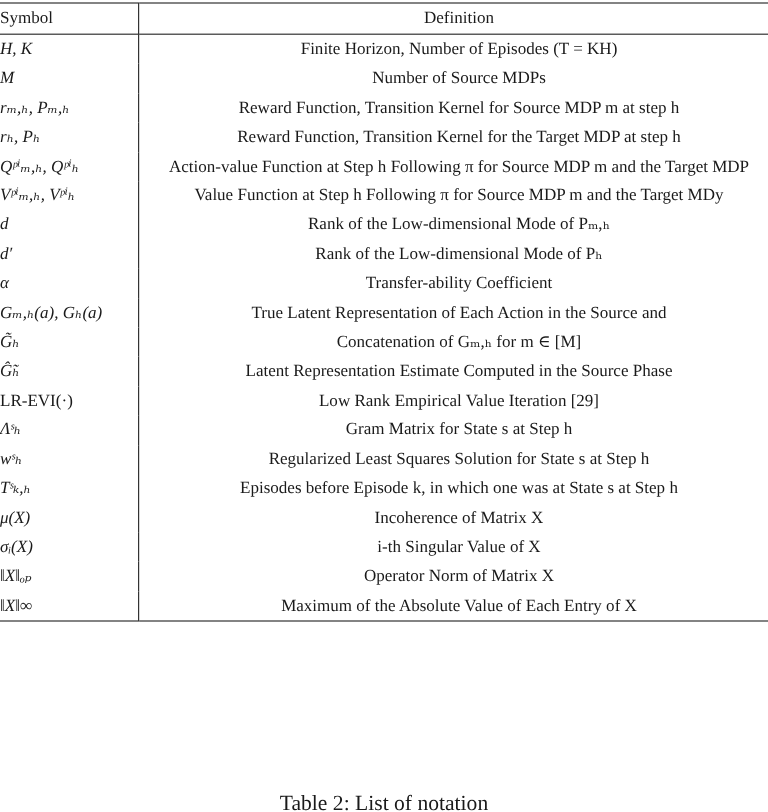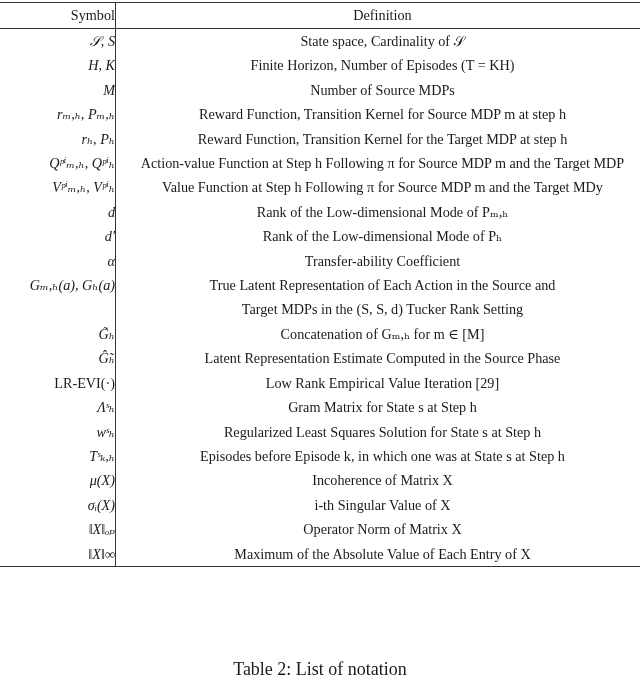--- a/index.html
+++ b/index.html
@@ -15,44 +15,40 @@
     border-collapse: collapse;
     border-top: 1px solid #333;
     border-bottom: 1px solid #333;
     font-size: 14.2px;
   }
   table.notation th, table.notation td {
     padding: 0; height: 24.4px; line-height: 24.4px;
     white-space: nowrap; font-weight: normal;
   }
   table.notation th { height: 25px; border-bottom: 1px solid #333; }
-  .c-sym { width: 115px; text-align: right; border-right: 1px solid #333; }
+  .c-sym { width: 115px; text-align: left; border-right: 1px solid #333; }
   .c-def { text-align: center; padding-left: 9px !important; }
   .sym { font-style: italic; }
   .caption {
     position: absolute; left: 0; top: 659px; width: 640px;
     text-align: center; font-size: 18px;
   }
 </style>
 </head>
 <body>
 
 <div class="wrap">
   <table class="notation">
     <thead>
       <tr>
         <th class="c-sym">Symbol</th>
         <th class="c-def">Definition</th>
       </tr>
     </thead>
     <tbody id="rows">
-        <tr>
-          <td class="c-sym"><span class="sym">𝒮, S</span></td>
-          <td class="c-def">State space, Cardinality of 𝒮</td>
-        </tr>
         <tr>
           <td class="c-sym"><span class="sym">H, K</span></td>
           <td class="c-def">Finite Horizon, Number of Episodes (T = KH)</td>
         </tr>
         <tr>
           <td class="c-sym"><span class="sym">M</span></td>
           <td class="c-def">Number of Source MDPs</td>
         </tr>
         <tr>
           <td class="c-sym"><span class="sym">rₘ,ₕ, Pₘ,ₕ</span></td>
@@ -78,24 +74,20 @@
           <td class="c-sym"><span class="sym">d′</span></td>
           <td class="c-def">Rank of the Low-dimensional Mode of Pₕ</td>
         </tr>
         <tr>
           <td class="c-sym"><span class="sym">α</span></td>
           <td class="c-def">Transfer-ability Coefficient</td>
         </tr>
         <tr>
           <td class="c-sym"><span class="sym">Gₘ,ₕ(a), Gₕ(a)</span></td>
           <td class="c-def">True Latent Representation of Each Action in the Source and</td>
-        </tr>
-        <tr>
-          <td class="c-sym"><span class="sym"></span></td>
-          <td class="c-def">Target MDPs in the (S, S, d) Tucker Rank Setting</td>
         </tr>
         <tr>
           <td class="c-sym"><span class="sym">G̃ₕ</span></td>
           <td class="c-def">Concatenation of Gₘ,ₕ for m ∈ [M]</td>
         </tr>
         <tr>
           <td class="c-sym"><span class="sym">Ĝ̃ₕ</span></td>
           <td class="c-def">Latent Representation Estimate Computed in the Source Phase</td>
         </tr>
         <tr>

